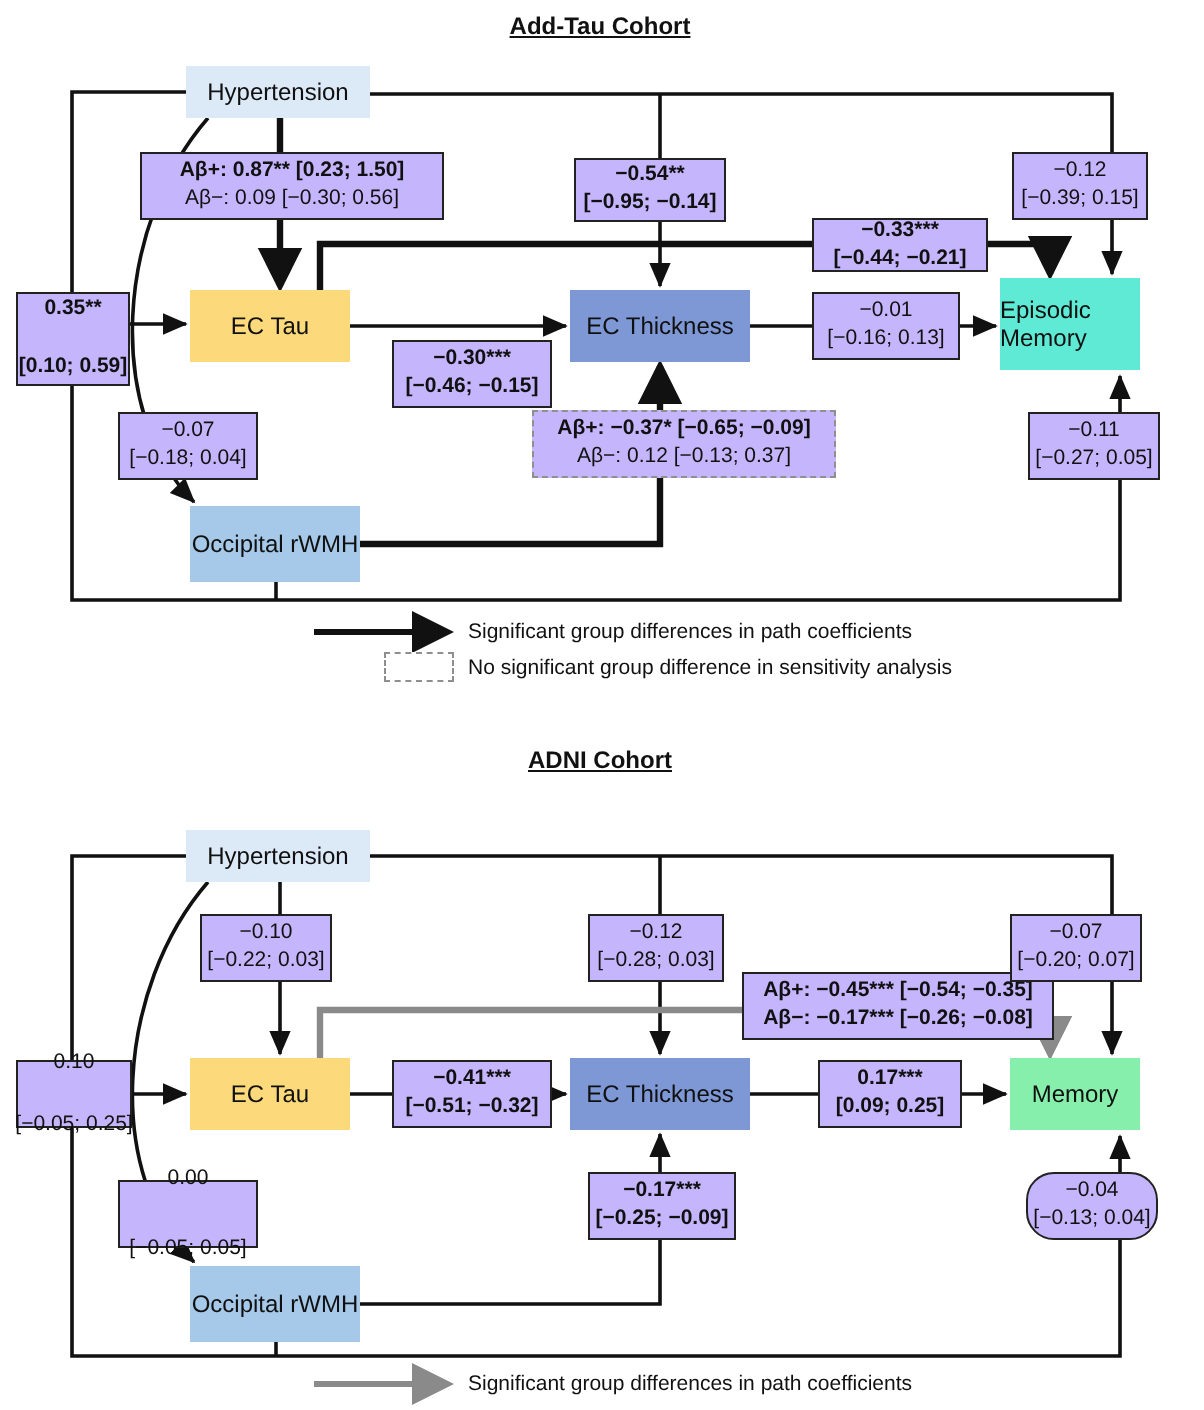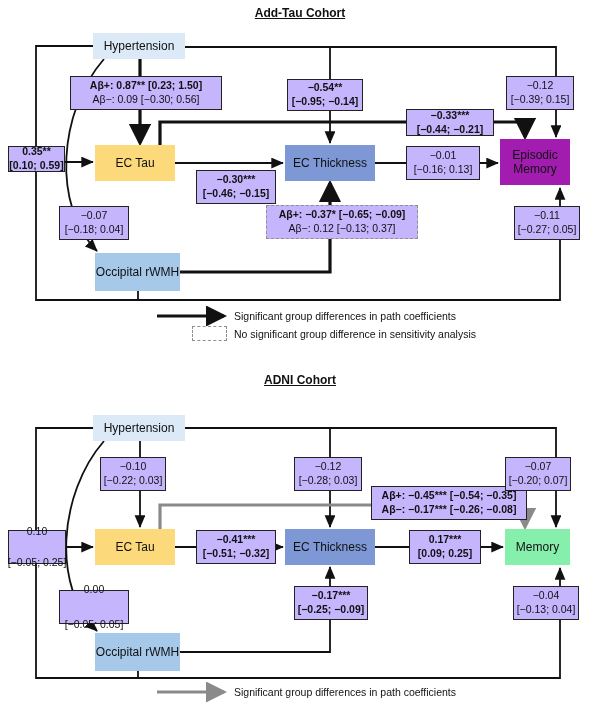--- a/index.html
+++ b/index.html
@@ -2,21 +2,21 @@
 <html><head>
 <meta charset="utf-8">
 <style>
   html,body{margin:0;padding:0;background:#fff;}
   #fig{position:relative;width:602px;height:705px;background:#ffffff;
        font-family:"Liberation Sans", sans-serif;color:#111;overflow:hidden;}
   #fig svg{position:absolute;left:0;top:0;}
   .title{position:absolute;left:0;width:600px;text-align:center;font-weight:bold;
          font-size:12px;text-decoration:underline;}
   .node{position:absolute;display:flex;align-items:center;justify-content:center;
-        text-align:center;font-size:12px;line-height:1.18;color:#101010;}
+        font-size:12px;line-height:1.18;color:#101010;}
   .coef{position:absolute;background:#c4b5fd;border:1px solid #222;box-sizing:border-box;
         display:flex;flex-direction:column;align-items:center;justify-content:center;
         font-size:10.5px;line-height:1.3;text-align:center;padding:1px 2px;white-space:nowrap;}
   .coef.dashed{border:1.6px dashed #8f8f8f;}
   .sig{font-weight:bold;}
   .legend-text{position:absolute;font-size:10.5px;white-space:nowrap;}
   .legend-dash{position:absolute;border:1.6px dashed #8f8f8f;box-sizing:border-box;background:#fff;}
 </style>
 </head>
 <body>
@@ -69,21 +69,21 @@
 
   <div class="node" style="left: 93px; top: 33px; width: 92px; height: 26px; background: rgb(220, 233, 247);">
     <span>Hypertension</span>
   </div>
   <div class="node" style="left: 95px; top: 145px; width: 80px; height: 36px; background: rgb(252, 217, 123);">
     <span>EC Tau</span>
   </div>
   <div class="node" style="left: 285px; top: 145px; width: 90px; height: 36px; background: rgb(126, 152, 214);">
     <span>EC Thickness</span>
   </div>
-  <div class="node" style="left: 500px; top: 139px; width: 70px; height: 46px; background: #a21caf;">
+  <div class="node" style="left: 500px; top: 139px; width: 70px; height: 46px; background: #5eead4;">
     <span>Episodic Memory</span>
   </div>
   <div class="node" style="left: 95px; top: 253px; width: 85px; height: 38px; background: rgb(166, 201, 233);">
     <span>Occipital rWMH</span>
   </div>
 
   <div class="coef" style="left:70px;top:76px;width:152px;height:34px;">
     <span class="sig">Aβ+: 0.87** [0.23; 1.50]</span>
     <span>Aβ−: 0.09 [−0.30; 0.56]</span>
   </div>
@@ -92,21 +92,21 @@
     <span class="sig">[−0.95; −0.14]</span>
   </div>
   <div class="coef" style="left:406px;top:109px;width:88px;height:27px;">
     <span class="sig">−0.33***</span>
     <span class="sig">[−0.44; −0.21]</span>
   </div>
   <div class="coef" style="left:506px;top:76px;width:68px;height:34px;">
     <span>−0.12</span>
     <span>[−0.39; 0.15]</span>
   </div>
-  <div class="coef" style="left:8px;top:146px;width:57px;height:26px;">
+  <div class="coef" style="left:8px;top:146px;width:57px;height:47px;justify-content:space-between;">
     <span class="sig">0.35**</span>
     <span class="sig">[0.10; 0.59]</span>
   </div>
   <div class="coef" style="left:196px;top:146px;width:80px;height:34px;margin-top:24px;">
     <span class="sig">−0.30***</span>
     <span class="sig">[−0.46; −0.15]</span>
   </div>
   <div class="coef" style="left:406px;top:146px;width:74px;height:34px;">
     <span>−0.01</span>
     <span>[−0.16; 0.13]</span>
@@ -175,20 +175,20 @@
     <span class="sig">[0.09; 0.25]</span>
   </div>
   <div class="coef" style="left:294px;top:586px;width:74px;height:34px;">
     <span class="sig">−0.17***</span>
     <span class="sig">[−0.25; −0.09]</span>
   </div>
   <div class="coef" style="left:59px;top:590px;width:70px;height:34px;gap:21px;">
     <span>0.00</span>
     <span>[−0.05; 0.05]</span>
   </div>
-  <div class="coef" style="left:513px;top:586px;width:66px;height:34px;">
+  <div class="coef" style="left:513px;top:586px;width:66px;height:34px;border-radius:14px;">
     <span>−0.04</span>
     <span>[−0.13; 0.04]</span>
   </div>
 
   <div class="legend-text" style="left:234px;top:686px;">Significant group differences in path coefficients</div>
 
 </div>
 
 </body></html>

